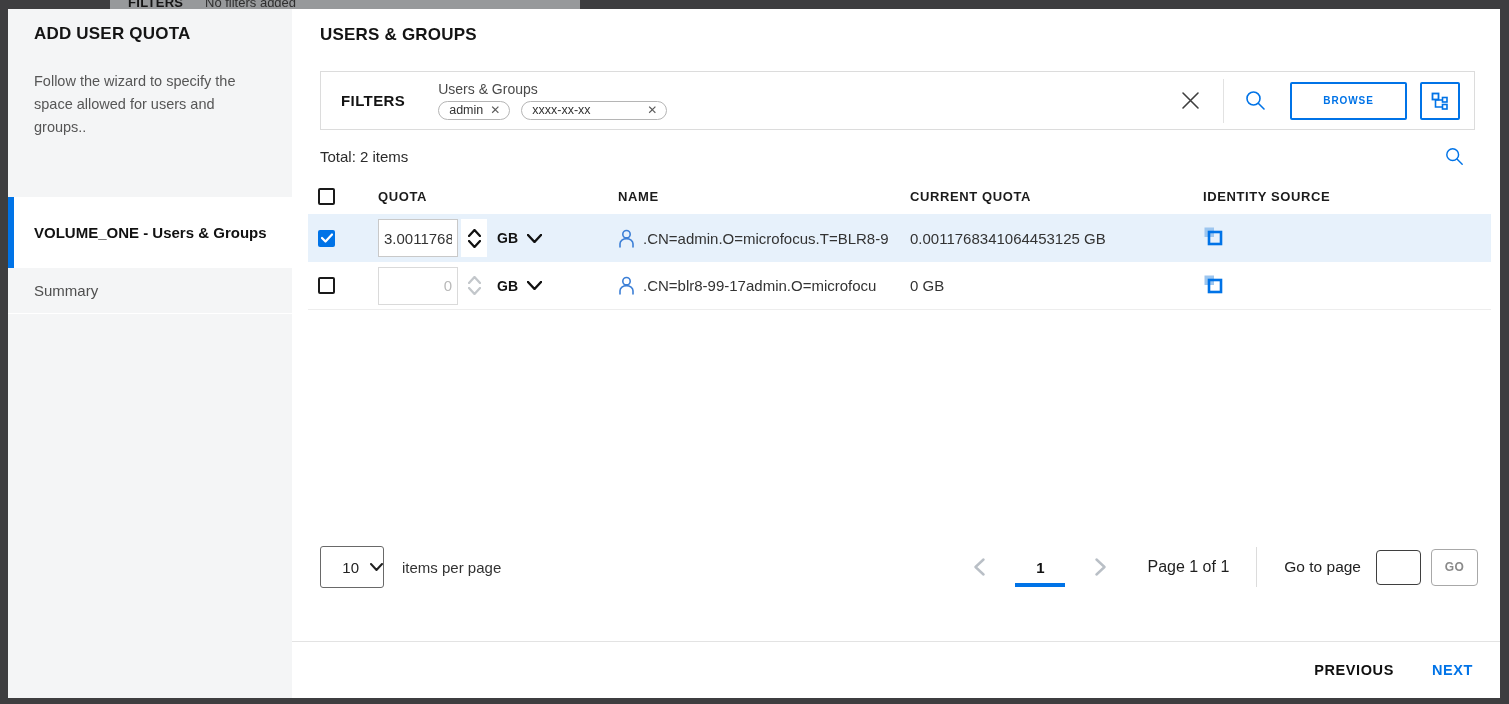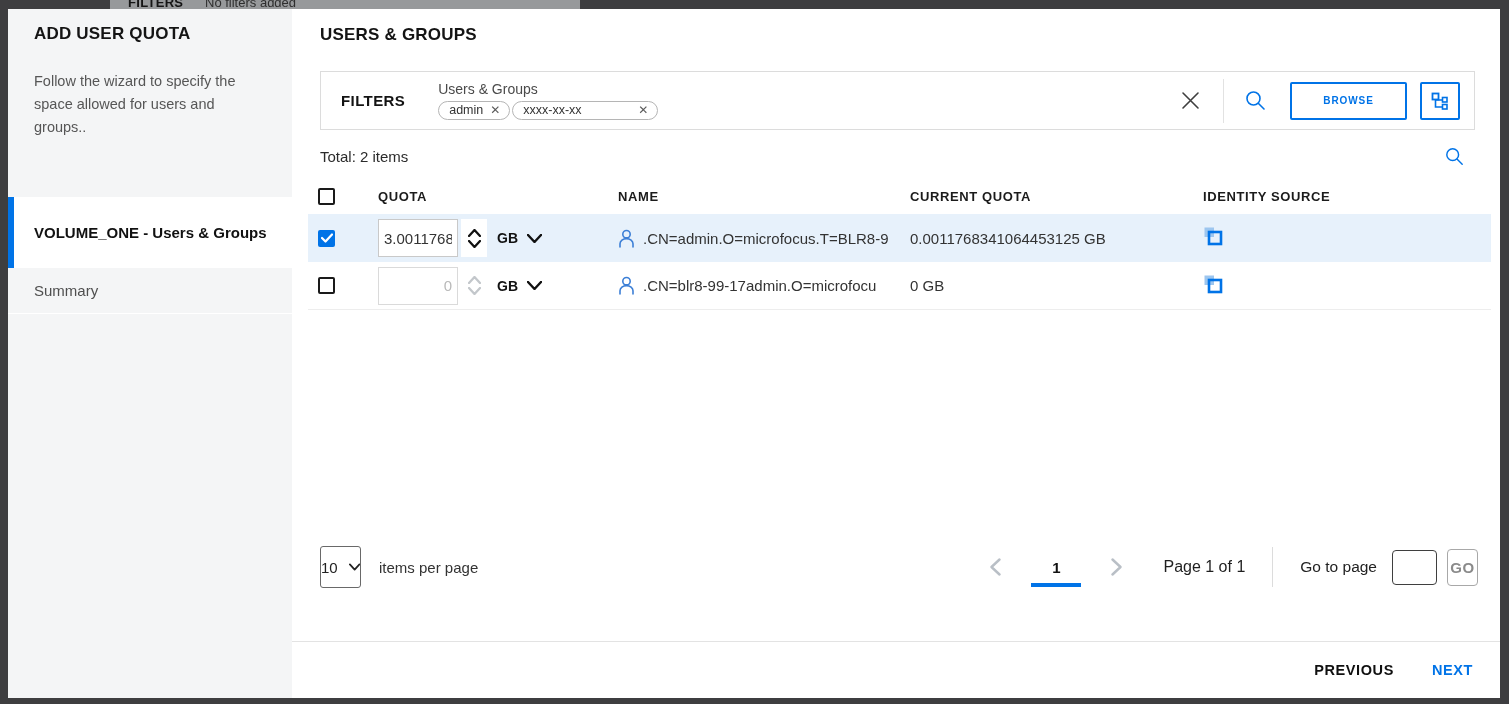--- a/index.html
+++ b/index.html
@@ -49,21 +49,21 @@
   .main-title { font-size: 17px; font-weight: 800; color: #141414; letter-spacing: .2px; }
 
   
   .filter-bar {
     margin-top: 26px; margin-right: 7px; height: 59px;
     border: 1px solid #dcdcdc; display: flex; align-items: center; padding: 0 14px 0 20px;
   }
   .filters-label { font-size: 15px; font-weight: 800; color: #131313; letter-spacing: .4px; }
   .filter-group { margin-left: 33px; display: flex; flex-direction: column; }
   .filter-group-label { font-size: 14px; color: #4a4a4a; line-height: 15px; }
-  .chips { display: flex; gap: 2px; margin-top: 4px; }
+  .chips { display: flex; gap: 11px; margin-top: 4px; }
   .chip {
     display: inline-flex; align-items: center; gap: 7px;
     border: 1px solid #b5b5b5; border-radius: 10px; height: 19px;
     padding: 0 9px 1px 10px; font-size: 12.5px; color: #333; background: #fff; cursor: pointer;
   }
   .chip.wide { width: 146px; justify-content: space-between; }
   .chip-x { color: #5a5a5a; font-size: 12px; line-height: 10px; }
   .fb-spacer { flex: 1; }
   .icon-btn { background: none; border: none; cursor: pointer; display: flex; align-items: center; justify-content: center; }
   .fb-divider { width: 1px; height: 44px; background: #e2e2e2; margin: 0 21px 0 23px; }
@@ -103,35 +103,35 @@
   .unit { display: flex; align-items: center; gap: 9px; margin-left: 10px; cursor: pointer; }
   .unit-label { font-size: 14px; font-weight: 800; color: #111; }
 
   .name-cell { display: flex; align-items: center; gap: 8px; white-space: nowrap; font-size: 15px; color: #333; padding-right: 6px; }
   .name-text { overflow: hidden; }
   .quota-text { font-size: 15px; color: #333; white-space: nowrap; }
 
   
   .pagination { display: flex; align-items: center; margin: 0 4px 9px 0; height: 44px; }
   .pagesize-select {
-    width: 41px; height: 42px; border: 1px solid #696969; border-radius: 3px; background: #fff;
+    width: 64px; height: 42px; border: 1px solid #696969; border-radius: 3px; background: #fff;
     display: flex; align-items: center; justify-content: flex-end; gap: 11px; cursor: pointer;
   }
   .pagesize-value { font-size: 15px; color: #222; }
   .ipp-label { margin-left: 18px; font-size: 15px; color: #333; text-align: center; }
   .pager { margin-left: auto; display: flex; align-items: center; }
   .pg-chevron { padding: 4px 6px; cursor: pointer; display: flex; }
   .page-num { width: 50px; text-align: center; font-size: 15px; font-weight: 800; color: #111; border-bottom: 4px solid #0073e7; padding-bottom: 7px; margin: 11px 24px 0 24px; cursor: pointer; }
   .page-info { margin-left: 35px; font-size: 16px; color: #1f1f1f; }
   .pg-divider { width: 1px; height: 40px; background: #dcdcdc; margin: 0 27px; }
   .goto-label { font-size: 15.5px; color: #222; }
   .goto-input { width: 45px; height: 35px; margin-left: 15px; border: 1.5px solid #3f3f3f; border-radius: 4px; background: #fff; }
   .go-btn {
-    margin-left: 10px; width: 31px; height: 37px; border: 1.5px solid #a8a8a8; border-radius: 4px;
-    background: #fff; color: #8a8a8a; font-weight: 800; font-size: 15px; letter-spacing: .5px; cursor: pointer;
+    margin-left: 10px; width: 47px; height: 37px; border: 1.5px solid #a8a8a8; border-radius: 4px;
+    background: #fff; color: #8a8a8a; font-weight: 800; font-size: 12px; letter-spacing: .5px; cursor: pointer;
     font-family: "Liberation Sans", sans-serif;
   }
 
   
   .main-footer {
     height: 57px; border-top: 1px solid #e3e3e3; display: flex; align-items: center;
     justify-content: flex-end; gap: 38px; padding-right: 27px; flex-shrink: 0; margin-top: 43px;
   }
   .footer-btn { background: none; border: none; font-weight: 800; font-size: 14.5px; letter-spacing: .6px; cursor: pointer; font-family: "Liberation Sans", sans-serif; }
   .prev-btn { color: #101010; }

